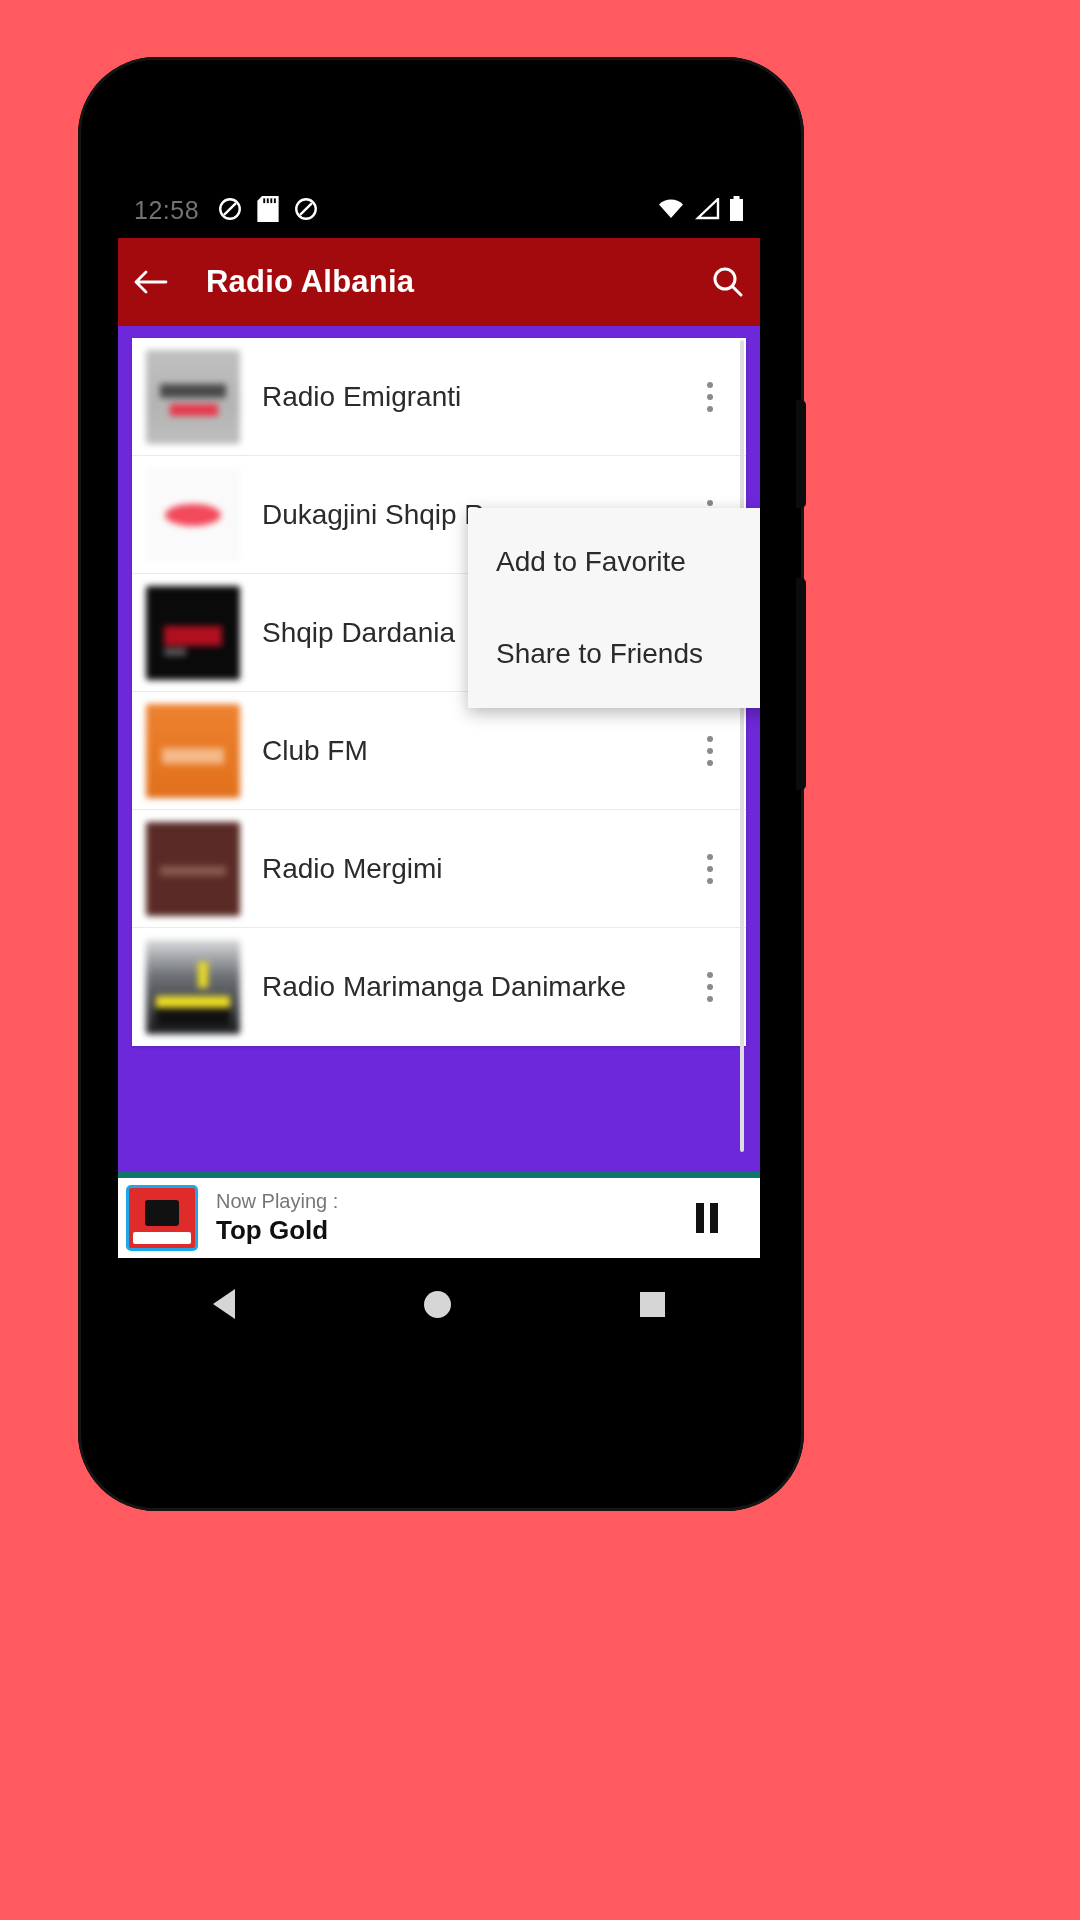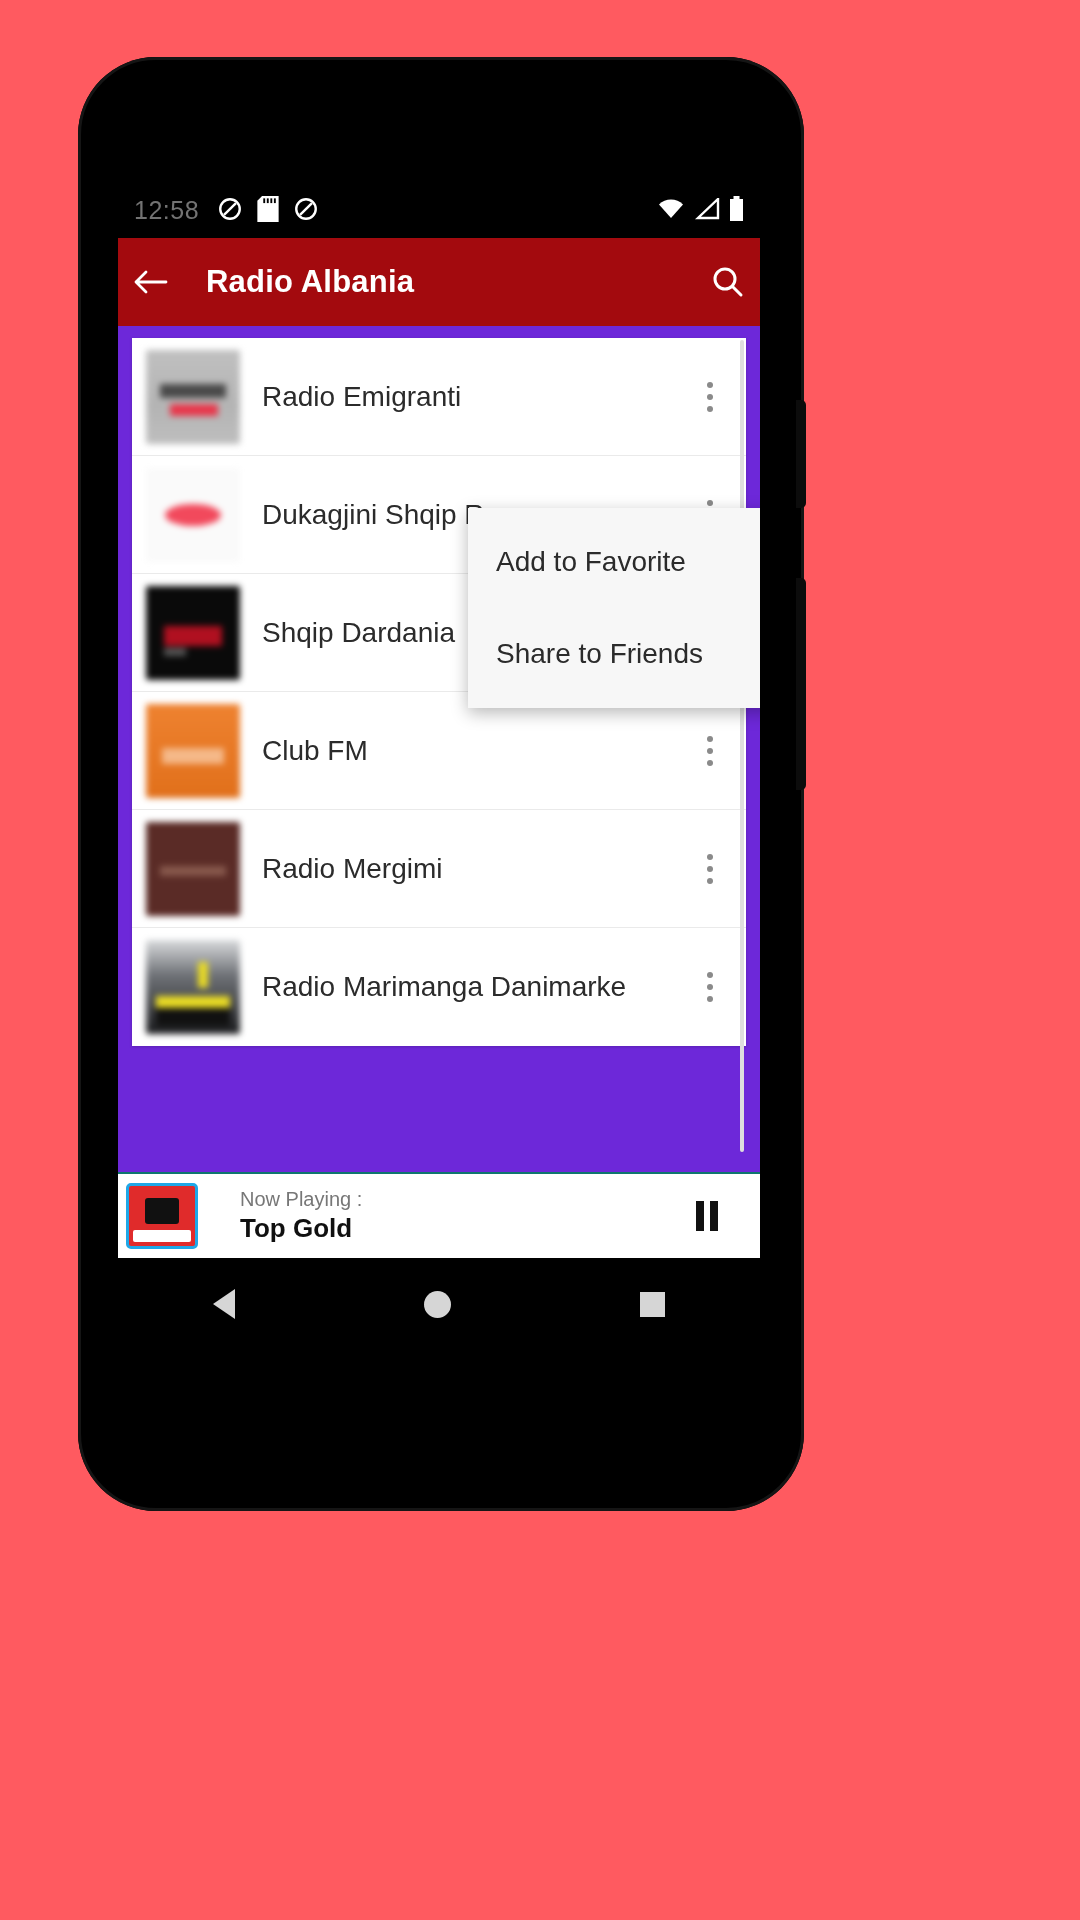--- a/index.html
+++ b/index.html
@@ -114,23 +114,22 @@
   }
   .popup-item {
     padding: 30px 28px; font-size: 28px; color: #2b2b2b; white-space: nowrap;
   }
 
   
   .player {
     height: 86px; background: #fff;
     display: flex; align-items: center;
     padding: 0 10px 0 8px;
-    border-top: 2px solid #0f766e;
+    border-top: 6px solid #0f766e;
     box-shadow: 0 -1px 4px rgba(0,0,0,.10);
-    gap: 24px;
   }
   .player-art {
     width: 72px; height: 66px; flex: 0 0 72px;
     border: 3px solid #1FA7E8; border-radius: 5px;
     background: #E02B2B; position: relative; overflow: hidden;
   }
   .player-art .flag-eagle {
     position: absolute; left: 50%; top: 42%; transform: translate(-50%,-50%);
     width: 34px; height: 26px; background: #111; border-radius: 3px;
   }

